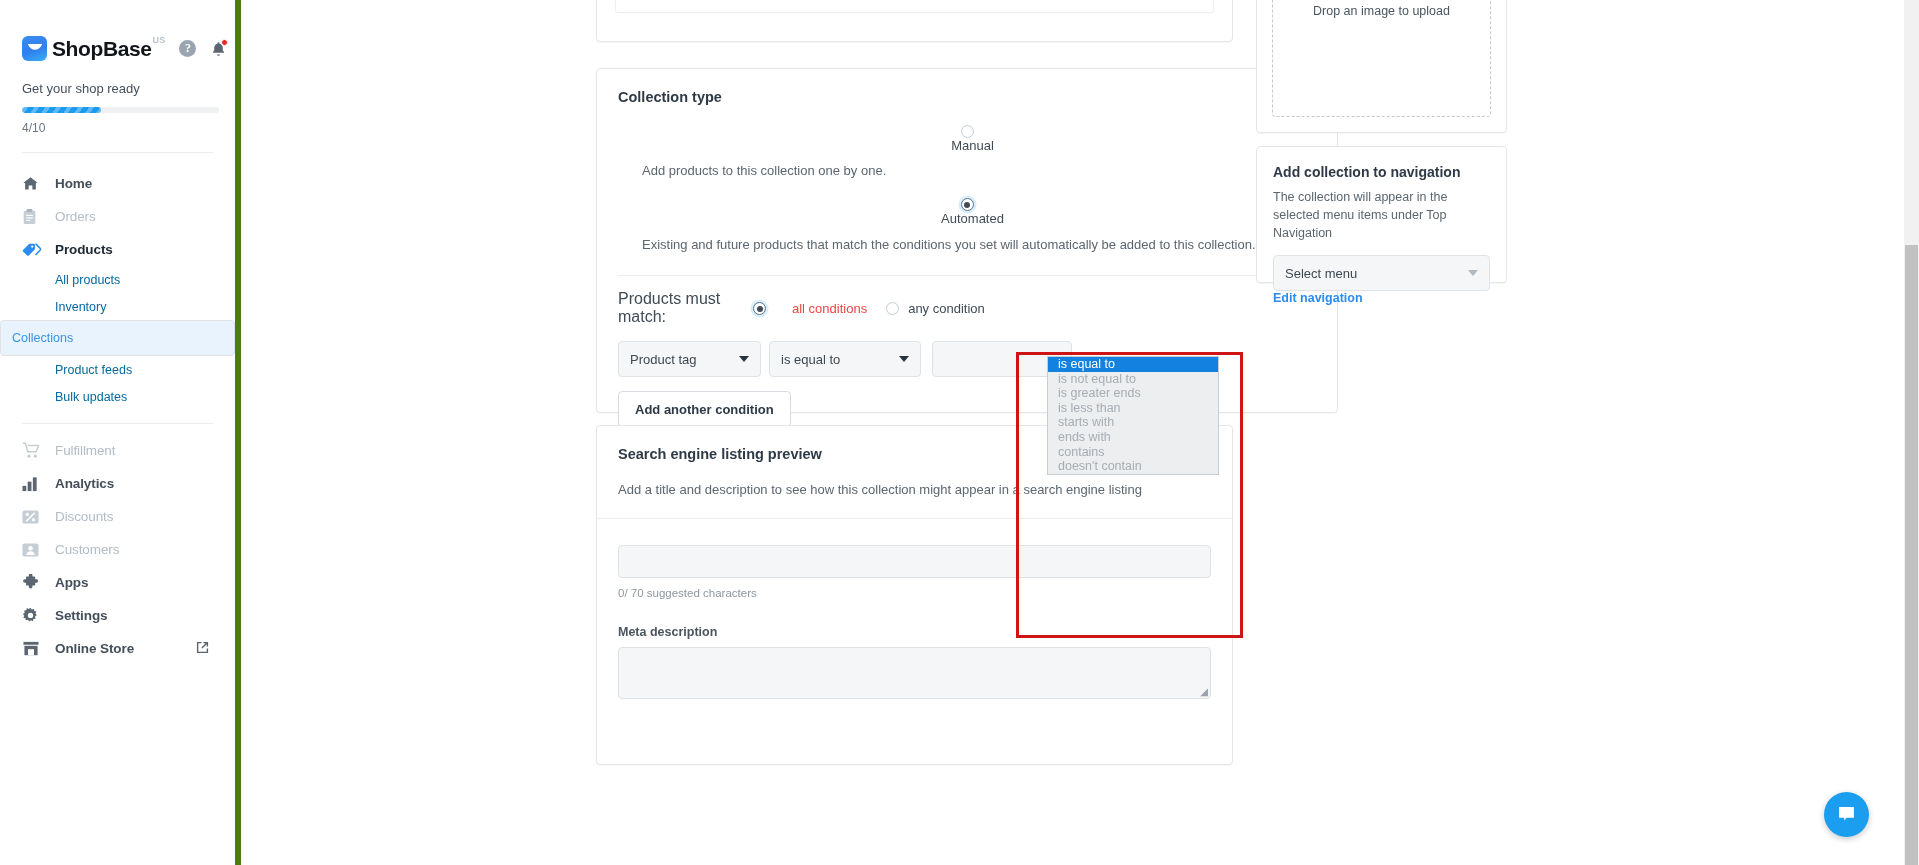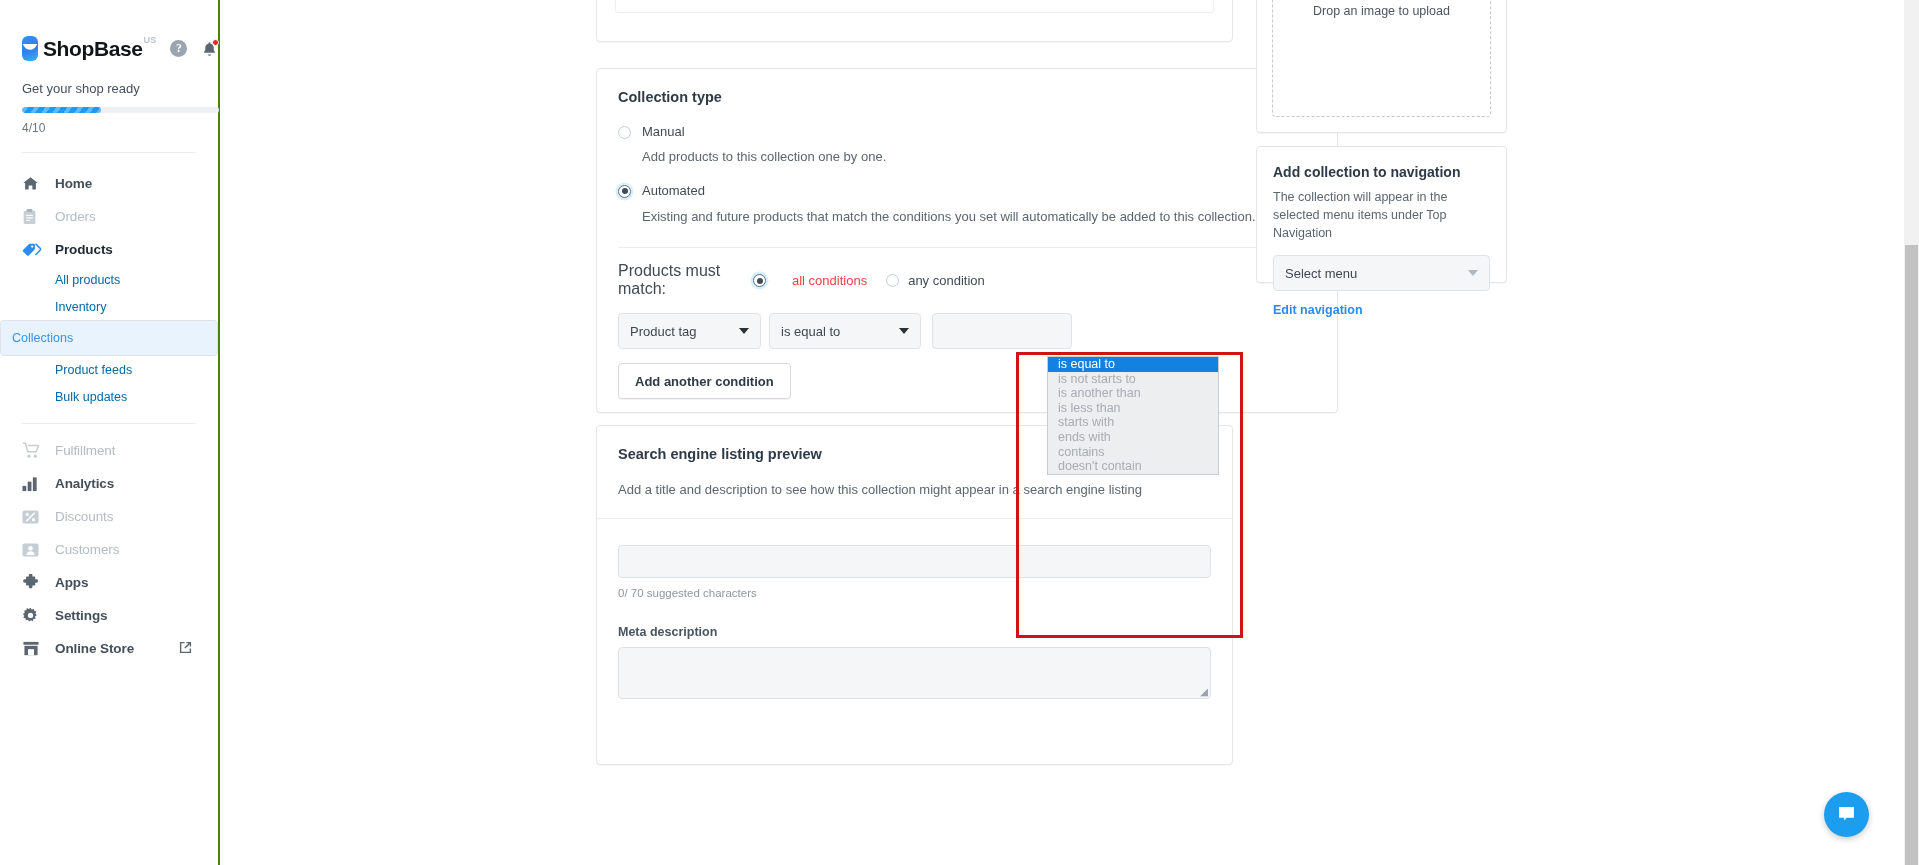--- a/index.html
+++ b/index.html
@@ -9,22 +9,22 @@
     overflow: hidden;
     background: #ffffff;
     font-family: "Liberation Sans", sans-serif;
     font-size: 13px;
     color: #31373d;
   }
   #root { position: relative; width: 1919px; height: 865px; background:#ffffff; }
 
   
   .sidebar {
-    position: absolute; left:0; top:0; width:220px; height:865px;
-    background:#ffffff; border-right:2px solid #4d7c0f;
+    position: absolute; left:0; top:0; width:241px; height:865px;
+    background:#ffffff; border-right:6px solid #4d7c0f;
   }
   .brand-row { display:flex; align-items:center; padding: 36px 0 0 22px; }
   .logo-mark {
     width:25px; height:25px; border-radius:6px;
     background: linear-gradient(160deg,#3b8df0 0%,#2f7ff0 55%,#3ab0f7 100%);
     display:flex; align-items:center; justify-content:center;
     margin-right:5px;
   }
   .logo-mark svg { display:block; }
   .brand-name {
@@ -90,21 +90,21 @@
   
   #card-top { left:355px; top:-92px; width:637px; height:134px; }
   #card-top .inner-box {
     position:absolute; left:18px; top:20px; right:18px; bottom:28px;
     border:1px solid #eceef0; border-radius:3px; background:#fff;
   }
 
   
   #card-ctype { left:355px; top:68px; width:742px; height:345px; }
   .card-h { font-size:14.5px; font-weight:bold; color:#2e3a46; }
-  .radio-row { display:flex; align-items:center; }
+  .radio-row { display:flex; align-items:center;flex-direction:column; }
   .radio {
     width:13px;height:13px;border-radius:50%;border:1px solid #c3cdd5;background:#fff;
     flex:0 0 auto; margin-top:1px; cursor:pointer; position:relative;
   }
   .radio.checked {
     border:1px solid #5f7182;
     box-shadow:0 0 0 2.5px #d9eefc;
   }
   .radio.checked::after {
     content:""; position:absolute; left:2.5px; top:2.5px;
@@ -442,28 +442,28 @@
     </div>
 
     <div class="card" id="card-nav">
       <div style="padding:17px 16px 0 16px;">
         <div class="panel-h">Add collection to navigation</div>
         <div class="panel-p" style="margin-top:8px;">The collection will appear in the selected menu items under Top Navigation</div>
         <div class="sel" style="margin-top:13px;">
           <span>Select menu</span>
           <span class="caret light"></span>
         </div>
-        <div class="link" style="margin-top:12px;">Edit navigation</div>
+        <div class="link" style="">Edit navigation</div>
       </div>
     </div>
 
     <div id="dropdown-list">
       <div class="opt hl">is equal to</div>
-      <div class="opt">is not starts to</div>
-      <div class="opt">is another than</div>
+      <div class="opt">is not equal to</div>
+      <div class="opt">is greater ends</div>
       <div class="opt">is less than</div>
       <div class="opt">starts with</div>
       <div class="opt">ends with</div>
       <div class="opt">contains</div>
       <div class="opt">doesn't contain</div>
     </div>
 
     <div id="redbox"></div>
 
     <div id="chat-fab">

